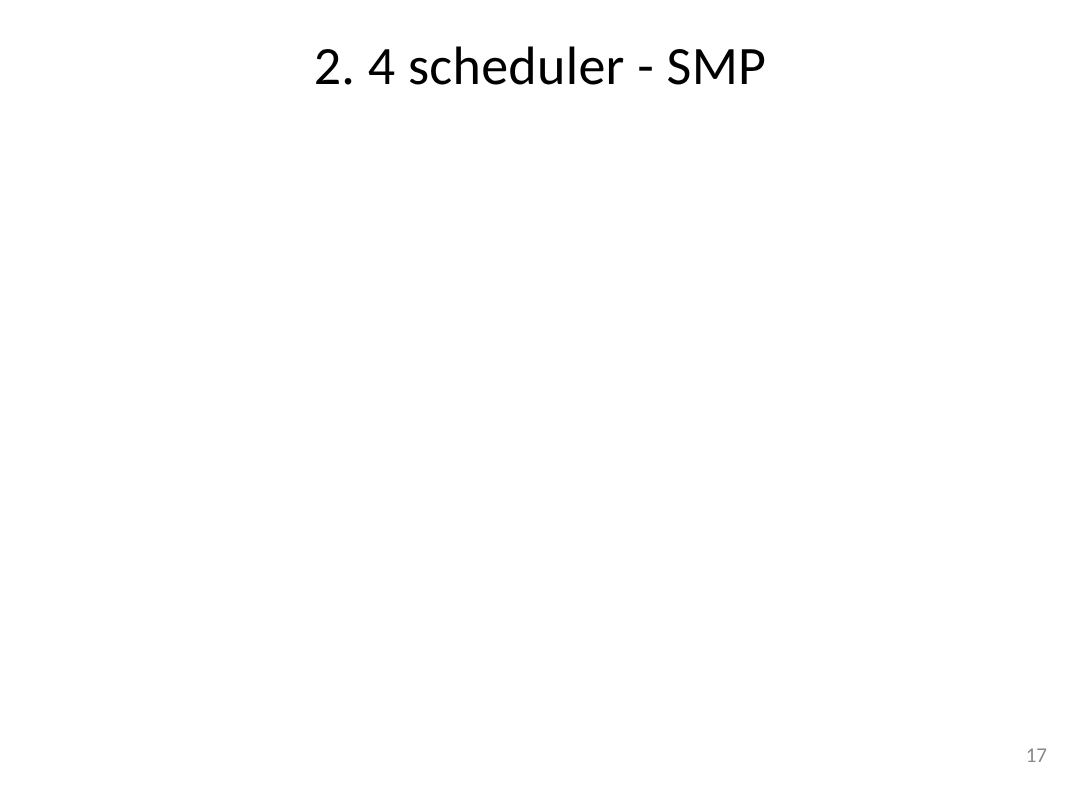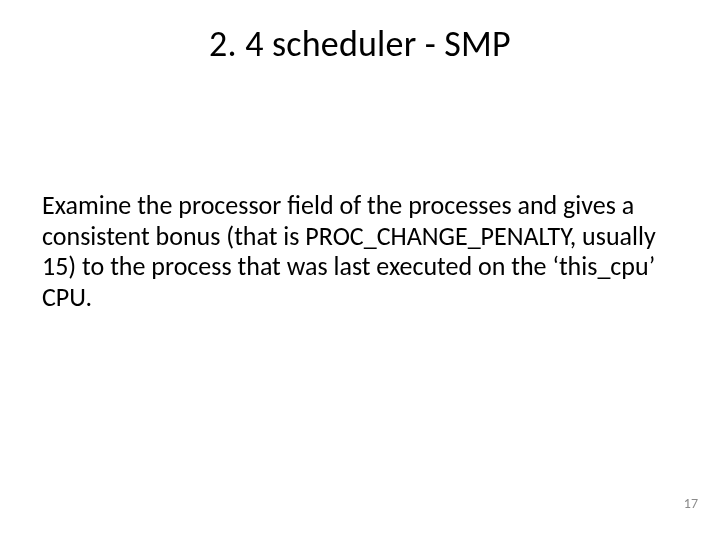--- a/index.html
+++ b/index.html
@@ -45,16 +45,15 @@
     font-size: 14px;
     color: #8a8a8a;
   }
 </style>
 </head>
 <body>
 
 <div class="slide">
   <div class="title">2. 4 scheduler - SMP</div>
 
-  <div class="body">Examine the processor field of the processes and gives a consistent bonus (that is PROC_CHANGE_PENALTY, usually 15) to the process that was last executed on the ‘this_cpu’ CPU.</div>
 
   <div class="pagenum">17</div>
 </div>
 
 </body></html>

